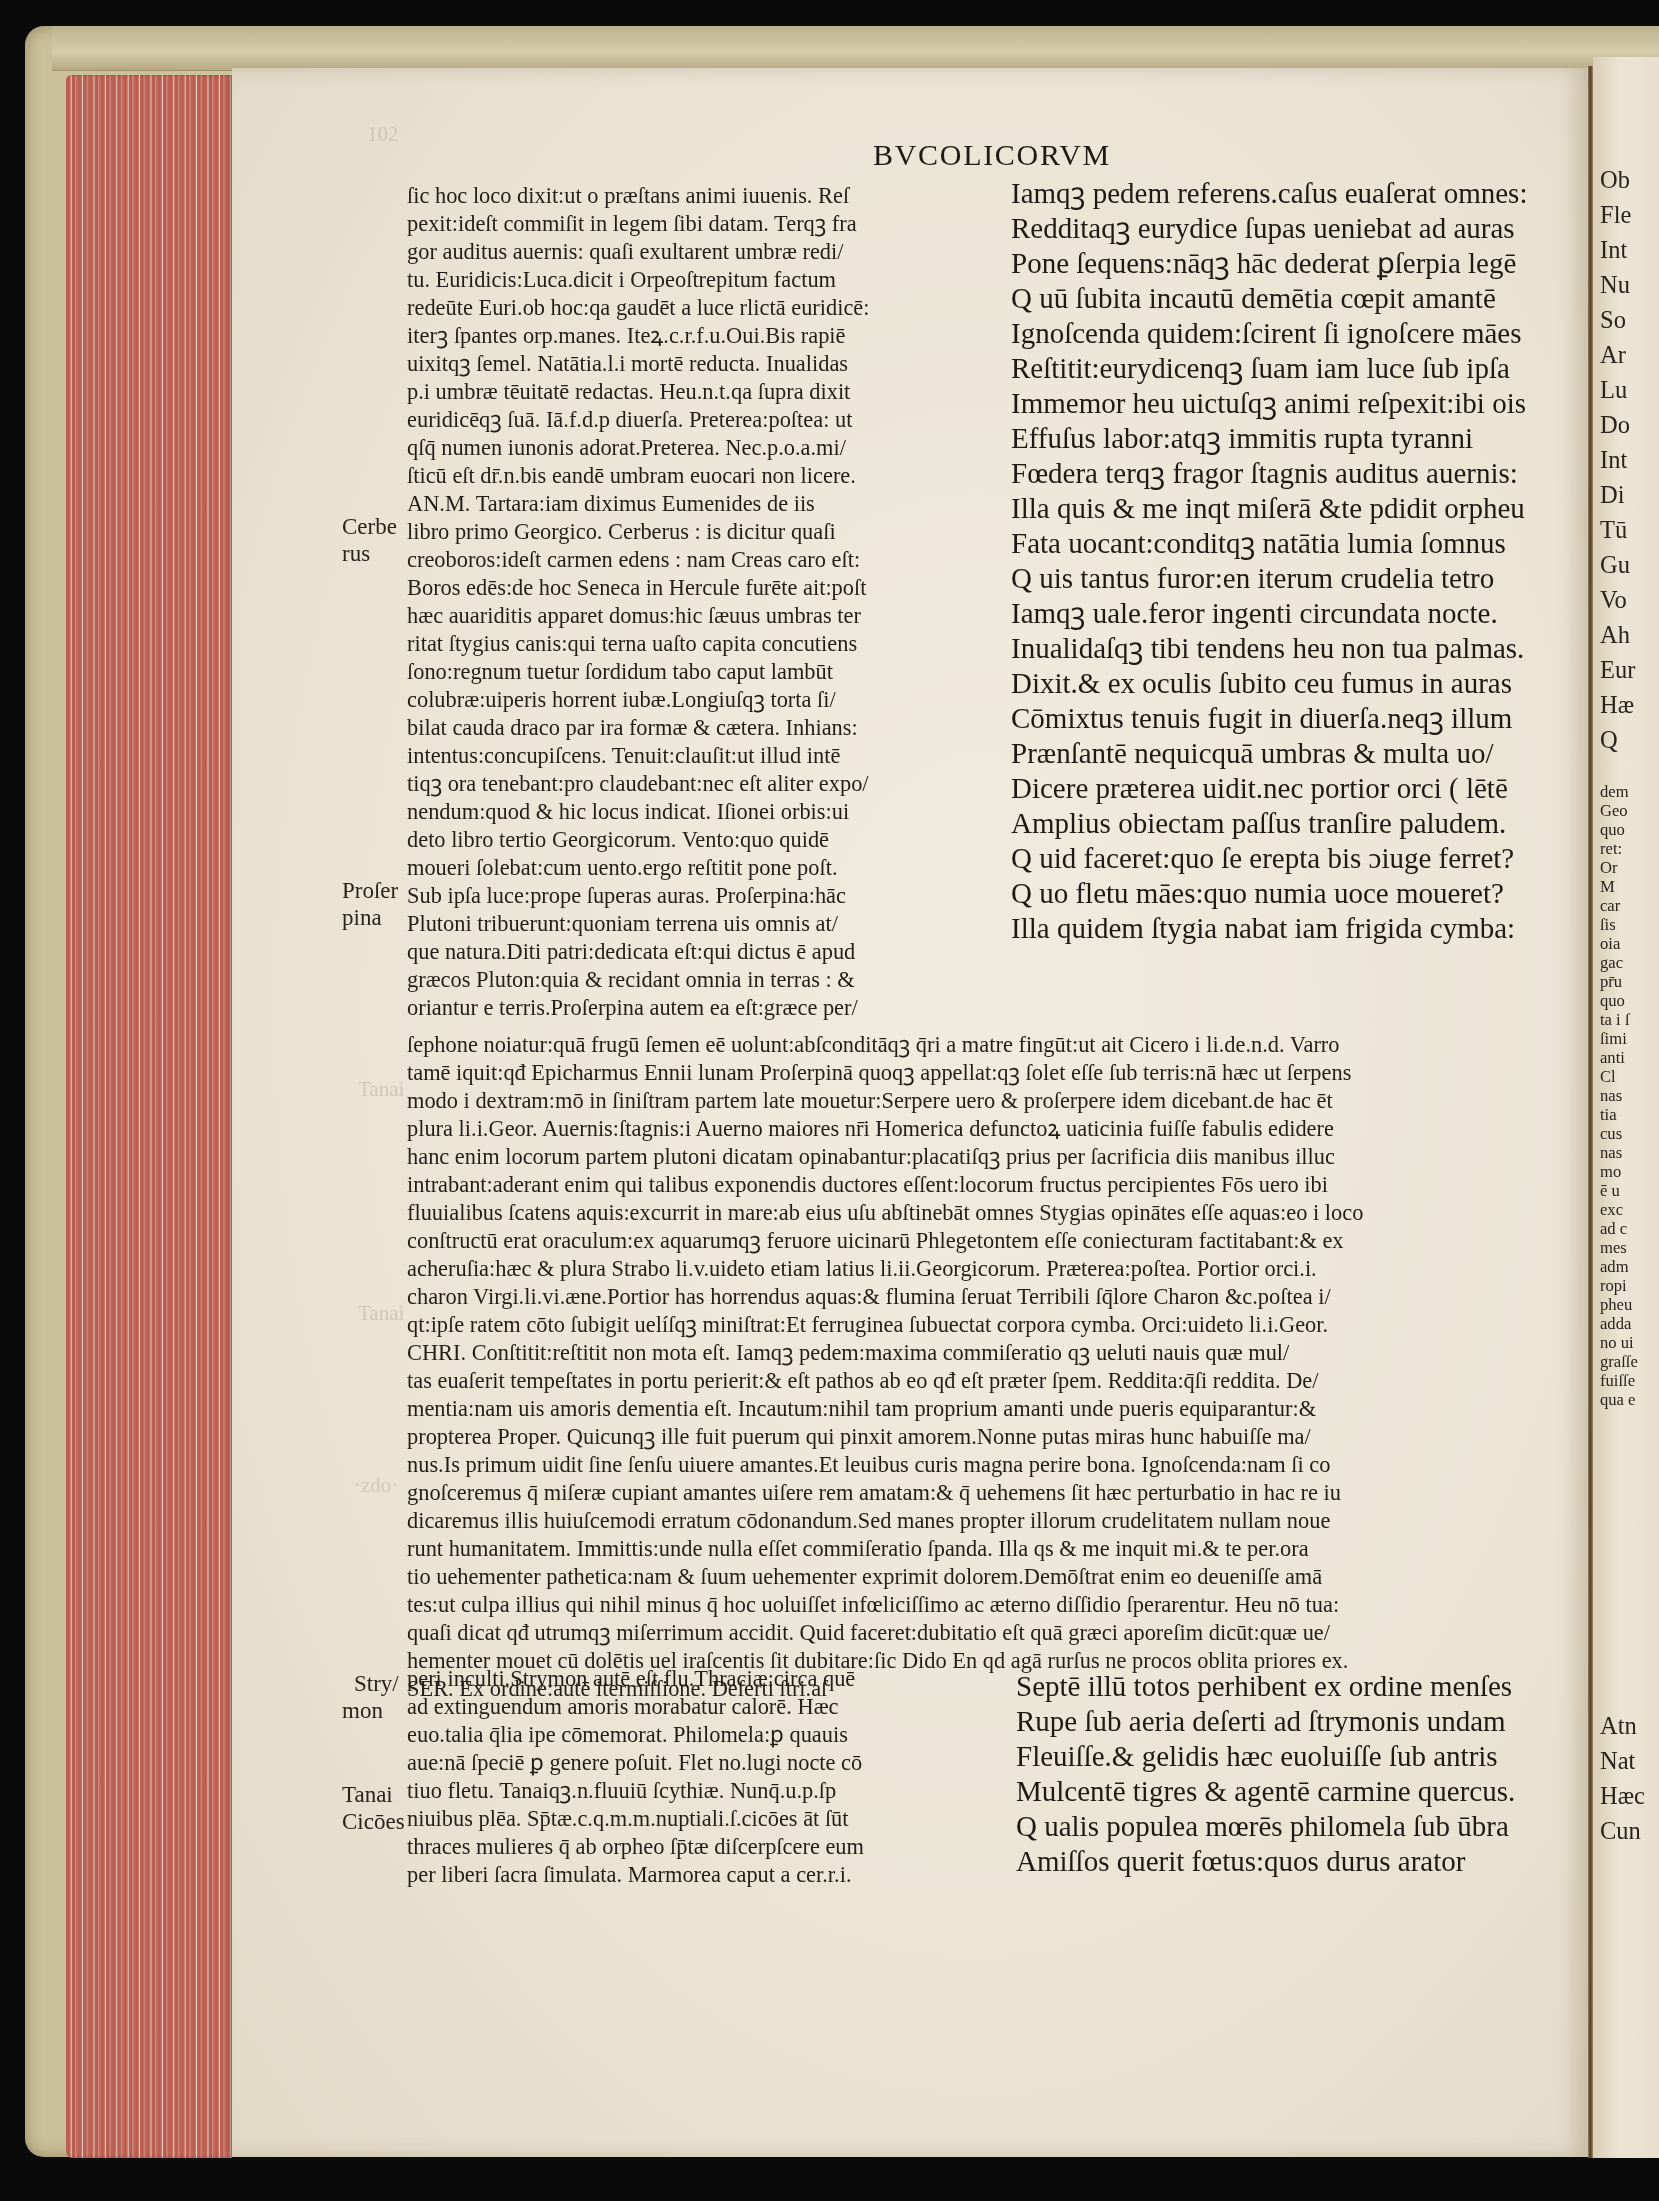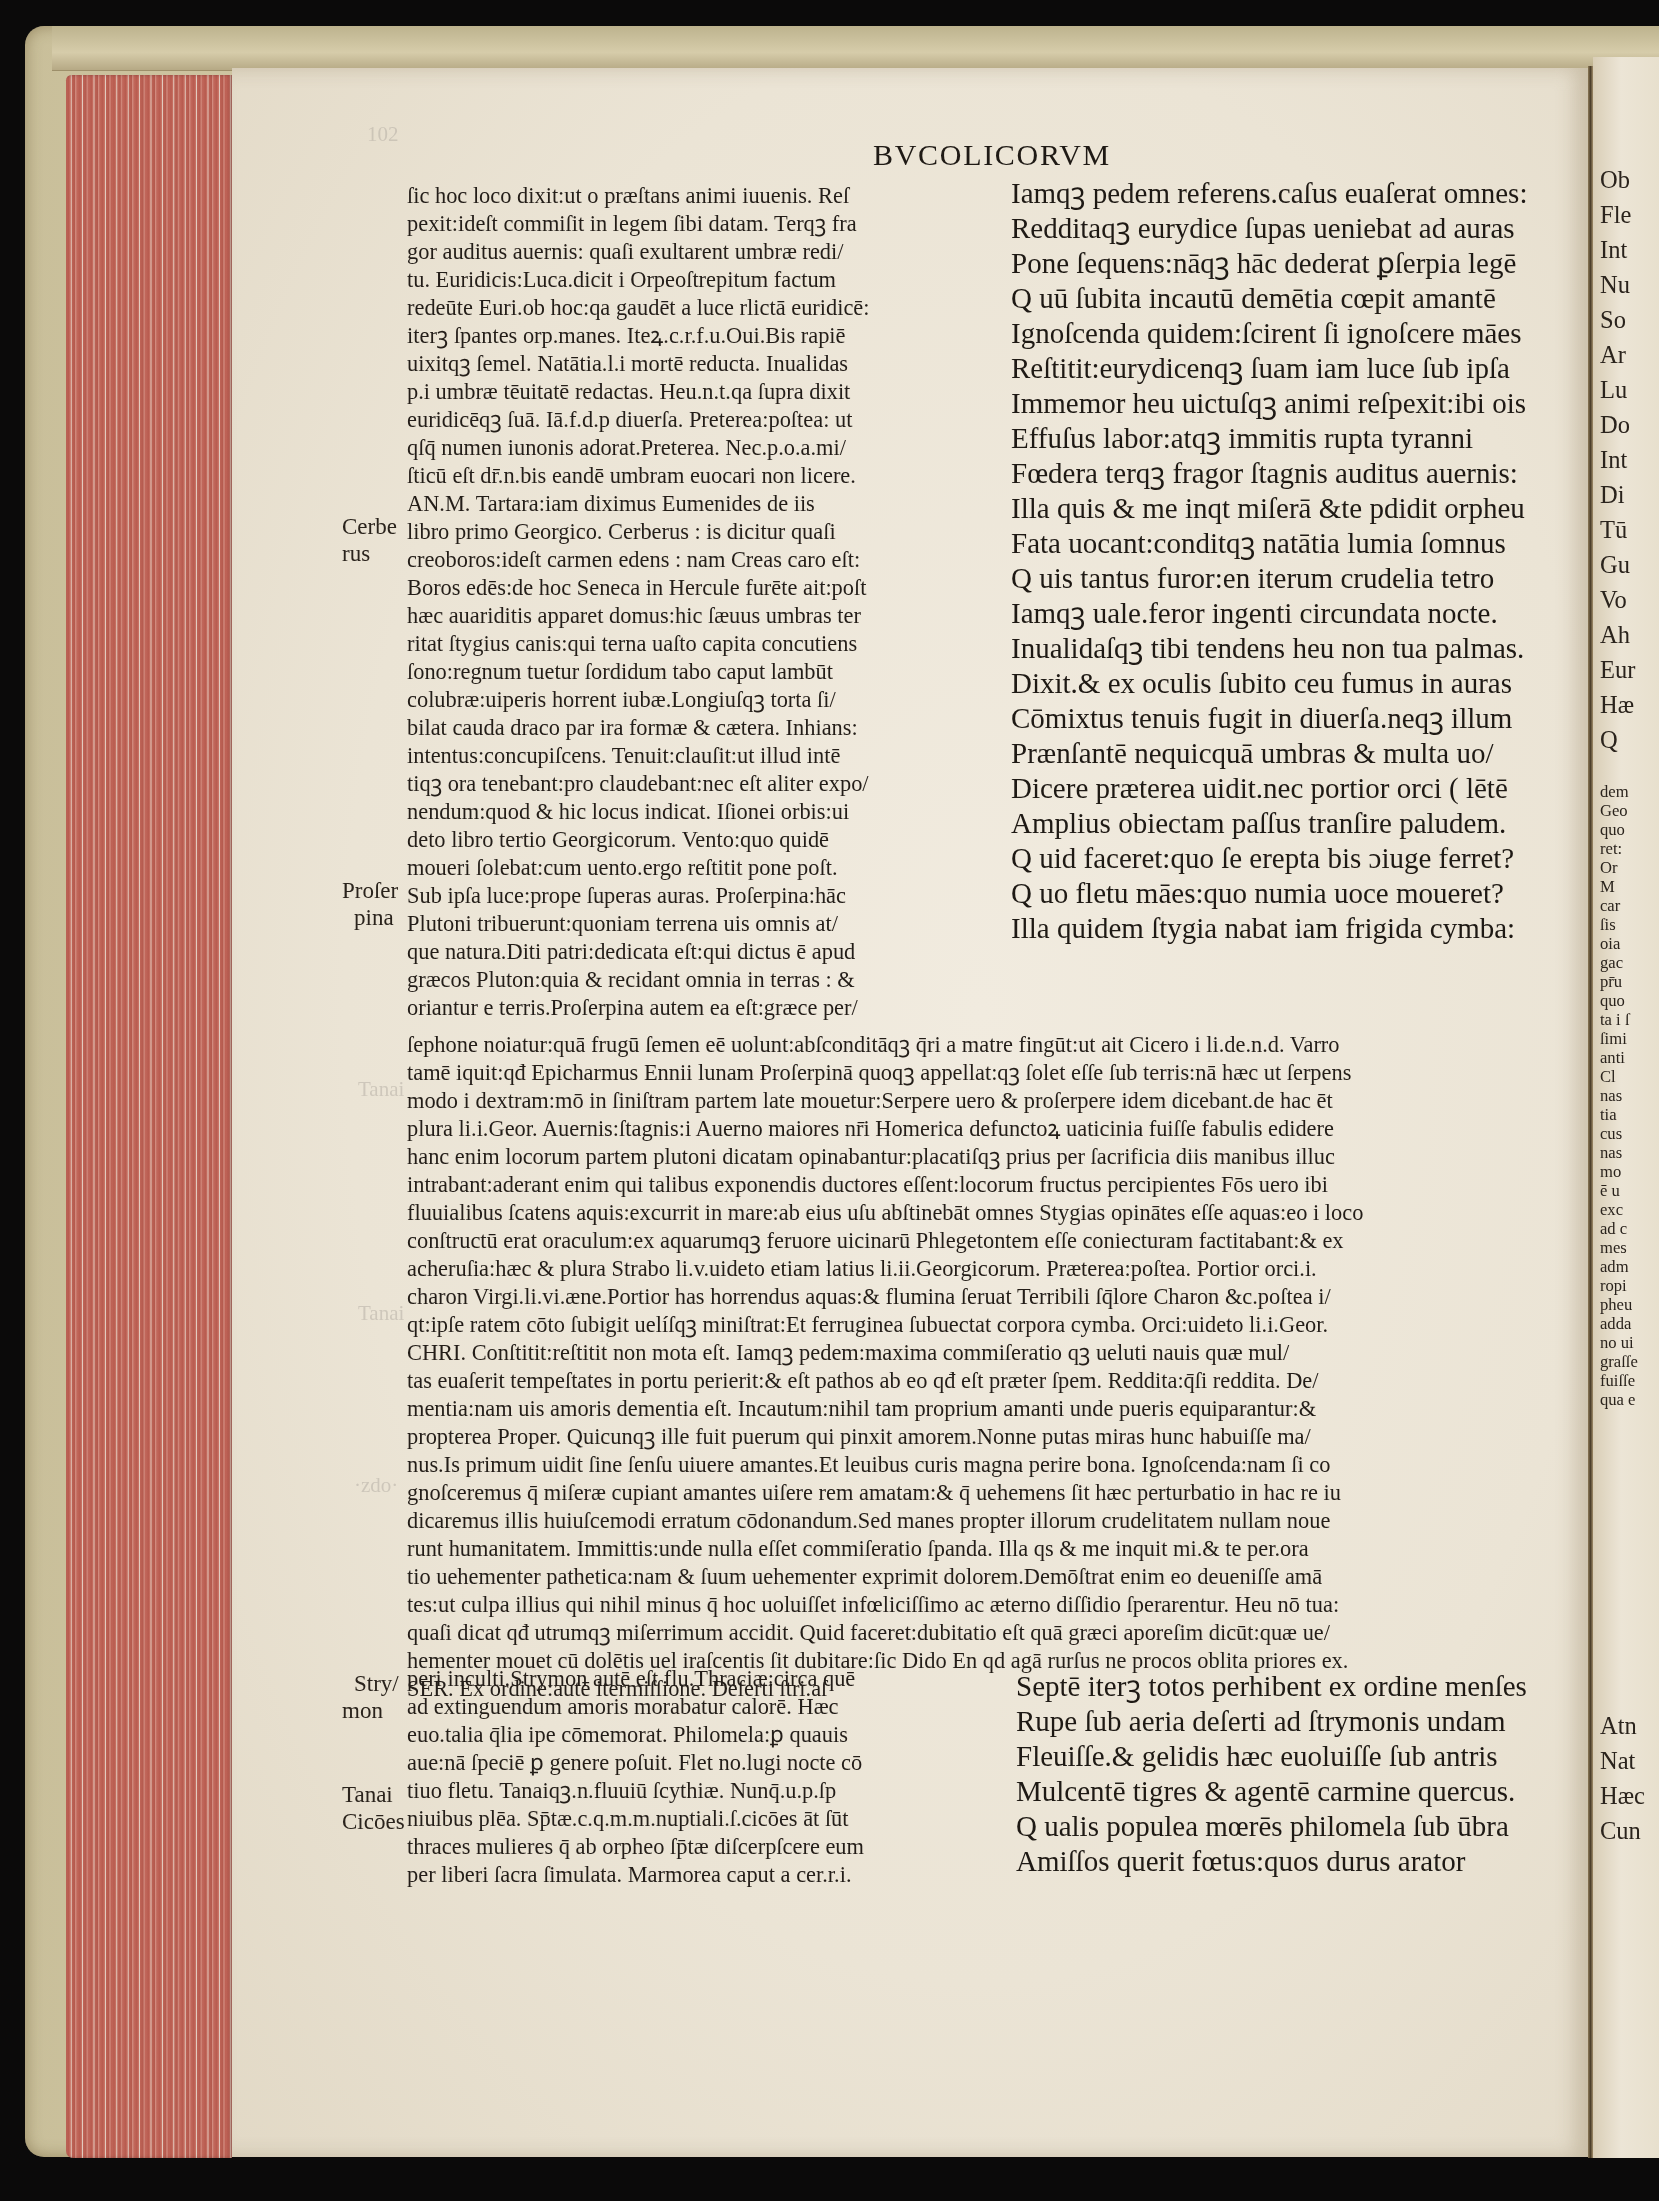--- a/index.html
+++ b/index.html
@@ -90,21 +90,21 @@
 <div id="ghosts">
     <div class="ghost" style="left: 367px; top: 122px;">102</div>
     <div class="ghost" style="left: 358px; top: 1077px;">Tanai</div>
     <div class="ghost" style="left: 358px; top: 1301px;">Tanai</div>
     <div class="ghost" style="left: 354px; top: 1473px;">·zdo·</div>
   </div>
 <div id="margins">
     <div class="margin-note" style="left: 342px; top: 513px;">Cerbe</div>
     <div class="margin-note" style="left: 342px; top: 540px;">rus</div>
     <div class="margin-note" style="left: 342px; top: 877px;">Proſer</div>
-    <div class="margin-note" style="left: 342px; top: 904px; margin-left: 12px;">pina</div>
+    <div class="margin-note" style="left: 342px; top: 904px;">pina</div>
     <div class="margin-note" style="left: 354px; top: 1670px;">Stry/</div>
     <div class="margin-note" style="left: 342px; top: 1697px; font-family: Liberation Serif, serif;">mon</div>
     <div class="margin-note" style="left: 342px; top: 1781px;">Tanai</div>
     <div class="margin-note" style="left: 342px; top: 1808px;">Cicōes</div>
   </div>
 
 <div class="commentary" id="comm-upper">
     <span class="ln">ſic hoc loco dixit:ut o præſtans animi iuuenis.  Reſ</span>
     <span class="ln">pexit:ideſt commiſit in legem ſibi datam.  Terqꝫ fra</span>
     <span class="ln">gor auditus auernis: quaſi exultarent umbræ redi/</span>
@@ -190,21 +190,21 @@
     <span class="ln">peri inculti.Strymon autē eſt flu.Thraciæ:circa quē</span>
     <span class="ln">ad extinguendum amoris morabatur calorē.  Hæc</span>
     <span class="ln">euo.talia q̄lia ipe cōmemorat.  Philomela:ꝑ quauis</span>
     <span class="ln">aue:nā ſpeciē ꝑ genere poſuit.  Flet no.lugi nocte cō</span>
     <span class="ln">tiuo fletu.  Tanaiqꝫ.n.fluuiū ſcythiæ.  Nunq̄.u.p.ſp</span>
     <span class="ln">niuibus plēa.  Sp̄tæ.c.q.m.m.nuptiali.ſ.cicōes āt ſūt</span>
     <span class="ln">thraces mulieres q̄ ab orpheo ſp̄tæ diſcerpſcere eum</span>
     <span class="ln">per liberi ſacra ſimulata.  Marmorea caput a cer.r.i.</span>
   </div>
 <div class="verse lower" id="verse-lower">
-    <span class="ln">Septē iterꝫ totos perhibent ex ordine menſes</span>
+    <span class="ln">Septē illū totos perhibent ex ordine menſes</span>
     <span class="ln">Rupe ſub aeria deſerti ad ſtrymonis undam</span>
     <span class="ln">Fleuiſſe.&amp; gelidis hæc euoluiſſe ſub antris</span>
     <span class="ln">Mulcentē tigres &amp; agentē carmine quercus.</span>
     <span class="ln">Q ualis populea mœrēs philomela ſub ūbra</span>
     <span class="ln">Amiſſos querit fœtus:quos durus arator</span>
   </div>
 
 <div class="next-page">
   <div class="np-verse" id="np-verse" style="position:absolute; top:105px;">
       <span class="ln">Ob</span>

